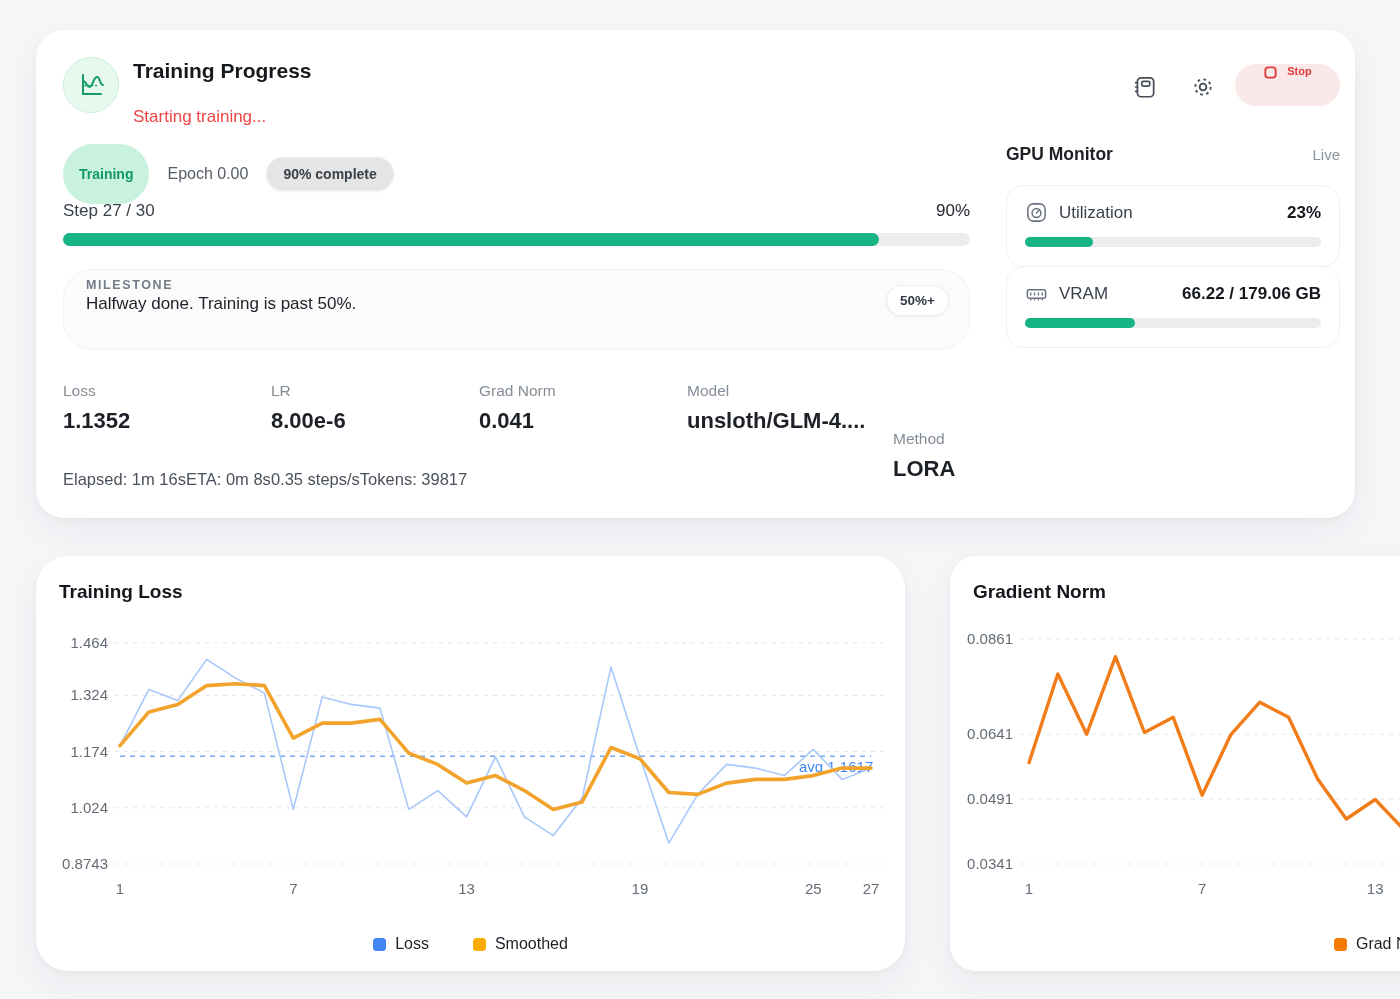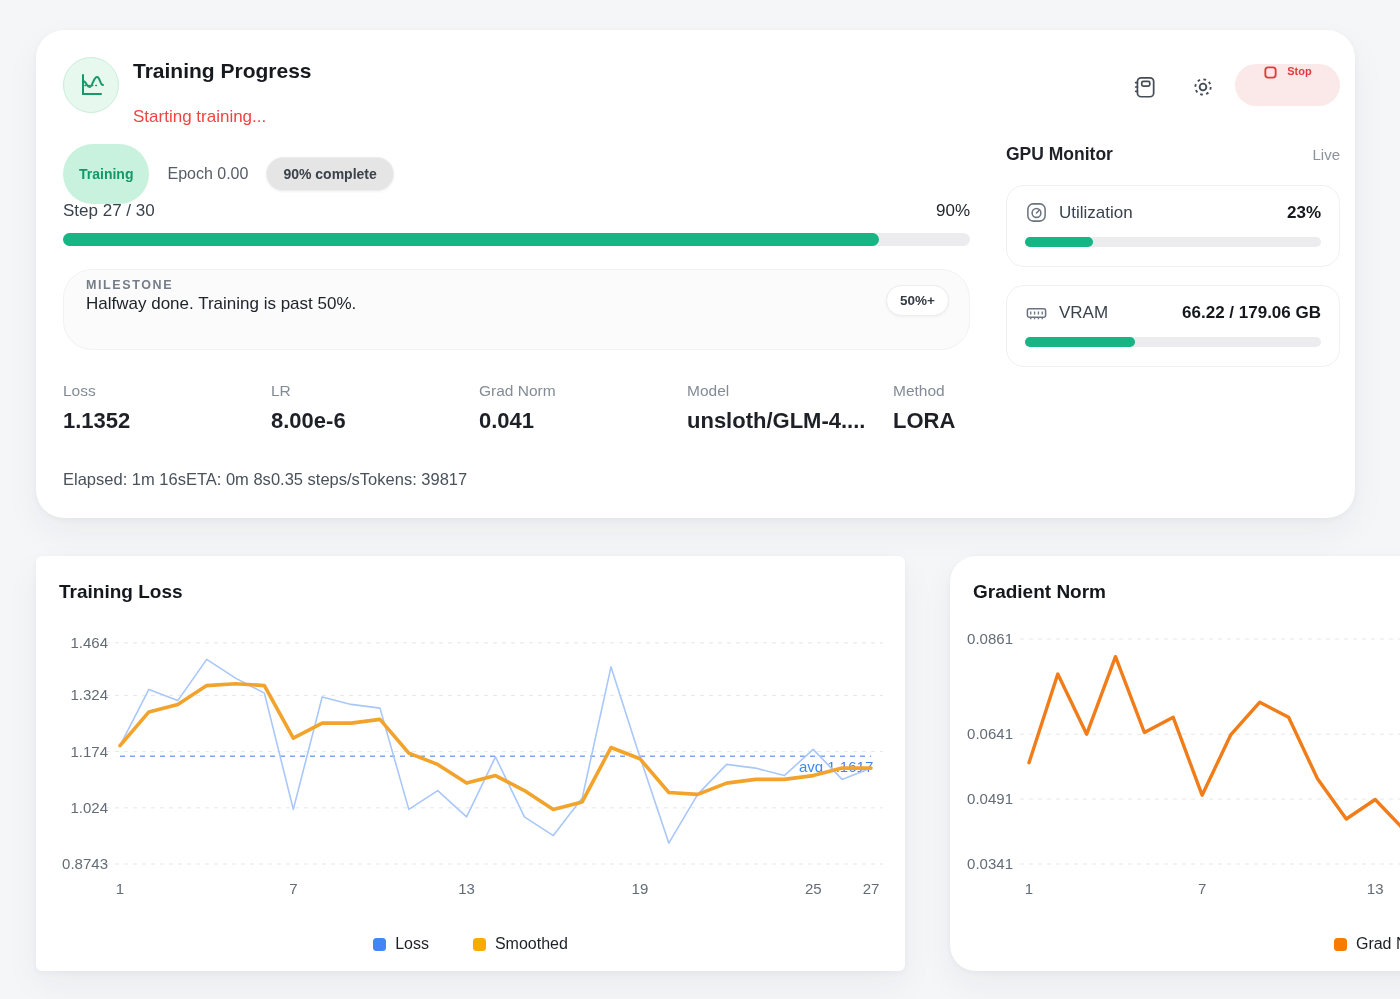--- a/index.html
+++ b/index.html
@@ -7,21 +7,21 @@
   body {
     width:1400px; height:999px; position:relative; overflow:hidden;
     background:#f5f6f8; color:#1d2127;
     font-family:"Liberation Sans", sans-serif;
   }
   .card {
     position:absolute; background:#fff; border-radius:28px;
     box-shadow:0 14px 34px rgba(25,35,50,.05), 0 2px 6px rgba(25,35,50,.04);
   }
   #top-card   { left:36px;  top:30px;  width:1319px; height:488px; }
-  #loss-card  { left:36px;  top:556px; width:869px;  height:415px; border-radius:6px; overflow:hidden; }
+  #loss-card  { left:36px;  top:556px; width:869px;  height:415px; border-radius:32px; overflow:hidden; }
   #grad-card  { left:950px; top:556px; width:869px;  height:415px; border-radius:26px; overflow:hidden; }
 
   
   .app-icon {
     position:absolute; left:27px; top:27px; width:56px; height:56px; border-radius:50%;
     background:#e7f8ef; border:1px solid #c9eedb;
     display:flex; align-items:center; justify-content:center;
   }
   #app-title    { position:absolute; left:97px; top:29px; font-size:21px; font-weight:700; color:#16191d; }
   #app-subtitle { position:absolute; left:97px; top:62px; font-size:17px; color:#ef4444;margin-top:15px; }
@@ -63,37 +63,37 @@
   .milestone-badge {
     position:absolute; right:20px; top:15px; background:#fff; border:1px solid #ededf0;
     box-shadow:0 1px 3px rgba(0,0,0,.05); border-radius:999px; padding:7px 13px;
     font-size:13.5px; font-weight:700; color:#343b44;
   }
   
   .stat { position:absolute; top:352px; }
   .stat .label { font-size:15.5px; color:#838c96; }
   .stat .value { margin-top:8px; font-size:22px; font-weight:700; color:#1d2127; white-space:nowrap; }
   #stat-0 { left:27px; }  #stat-1 { left:235px; } #stat-2 { left:443px; }
-  #stat-3 { left:651px; } #stat-4 { left:857px; }
+  #stat-3 { left:651px; } #stat-4 { left:857px;margin-top:48px; }
   .session {
     position:absolute; left:27px; top:440px; display:flex; 
     font-size:16.5px; color:#49515b; white-space:nowrap;
   }
   
   .gpu-header {
     position:absolute; left:970px; top:114px; width:334px;
     display:flex; justify-content:space-between; align-items:center;
   }
   #gpu-title { font-size:17.5px; font-weight:700; color:#1d2127; }
   #gpu-live  { font-size:15px; color:#8a929c; }
   .meter {
     position:absolute; left:970px; width:334px; height:82px;
     border:1px solid #eef0f3; border-radius:18px; padding:15px 18px; background:#fff;
   }
-  #meter-0 { top:155px; } #meter-1 { top:255px; }
+  #meter-0 { top:155px; } #meter-1 { top:236px; }
   .meter-row { display:flex; align-items:center; gap:11px; }
   .meter-label { font-size:17px; color:#3a424c; flex:1; }
   .meter-value { font-size:17px; font-weight:700; color:#14181d; white-space:nowrap; }
   .meter-bar  { margin-top:13px; height:10px; border-radius:5px; background:#ececef; }
   .meter-fill { height:100%; border-radius:5px; background:#16b583; }
   
   .chart-title { position:absolute; left:23px; top:25px; font-size:19px; font-weight:700; color:#14181d; }
   svg.chart { position:absolute; left:0; top:0; }
   .legend {
     position:absolute; left:0; right:0; bottom:18px;

